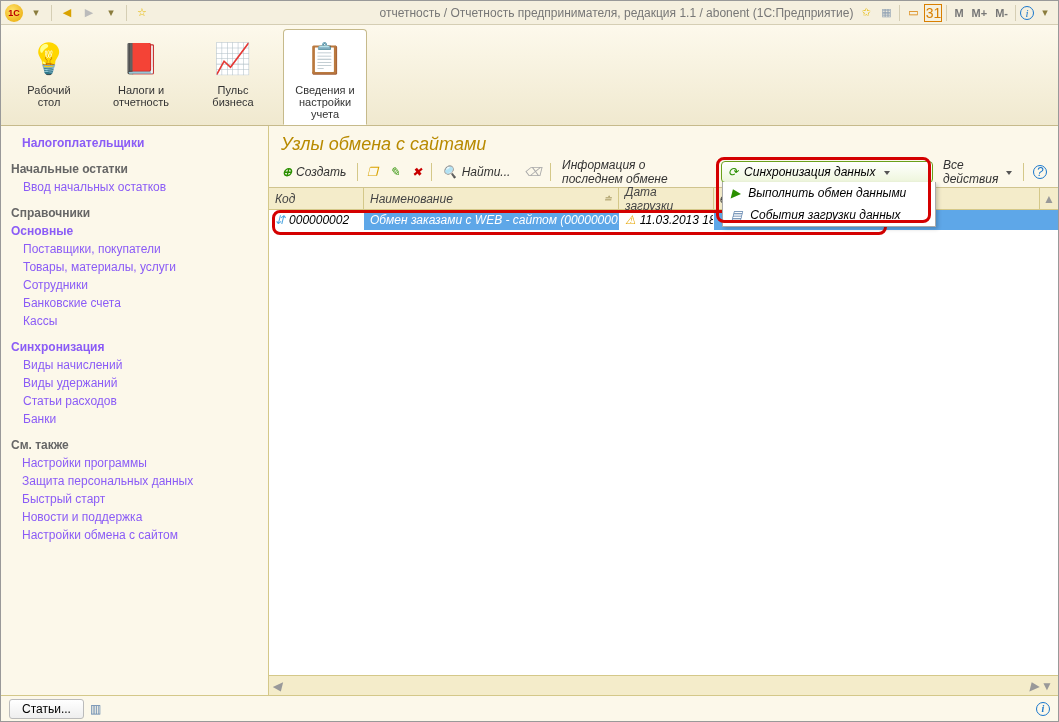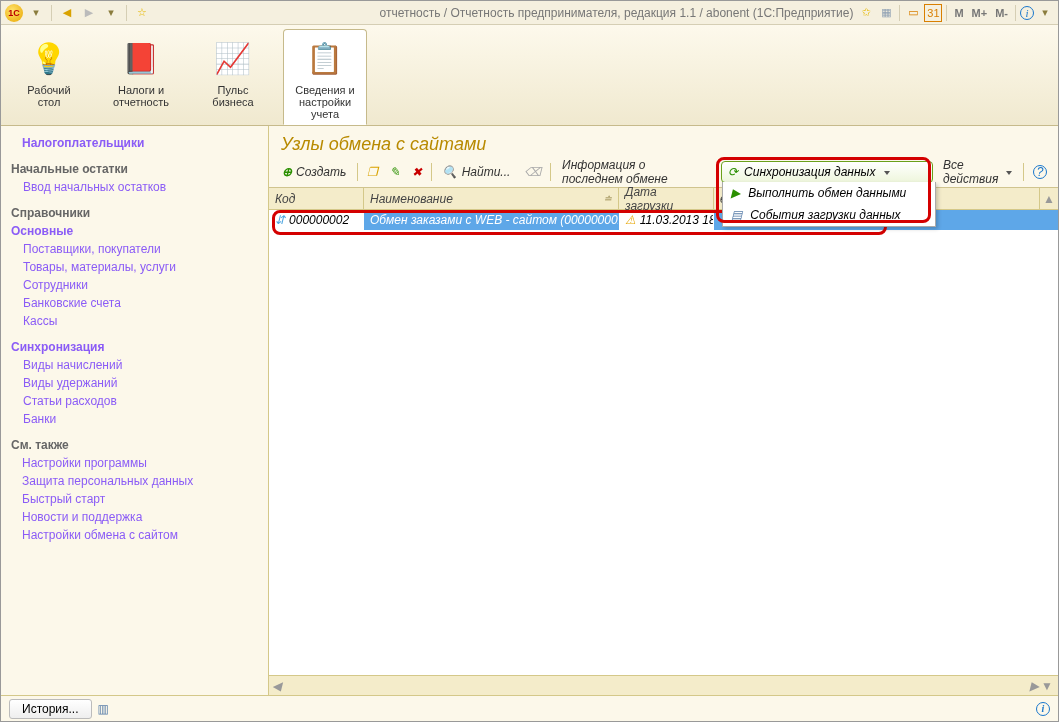--- a/index.html
+++ b/index.html
@@ -69,21 +69,21 @@
   <span class="tb-icon" style="color:#bbb">▶</span>
   <span class="tb-icon">▾</span>
   <span class="tb-sep"></span>
   <span class="tb-icon" style="color:#e6b800">☆</span>
   <span class="titlebar-text">отчетность / Отчетность предпринимателя, редакция 1.1 / abonent (1С:Предприятие)</span>
   <div class="tb-right">
     <span class="tb-icon" style="color:#e6b800">✩</span>
     <span class="tb-icon" style="color:#8fa0b3">▦</span>
     <span class="tb-sep"></span>
     <span class="tb-icon" style="color:#d97f00">▭</span>
-    <span class="tb-icon" style="color:#d97f00;font-size:11px;border:1px solid #d97f00;padding:0 2px">31</span>
+    <span class="tb-icon" style="color:#d97f00;font-size:14px;border:1px solid #d97f00;padding:0 2px">31</span>
     <span class="tb-sep"></span>
     <span class="tb-btn">M</span>
     <span class="tb-btn">M+</span>
     <span class="tb-btn">M-</span>
     <span class="tb-sep"></span>
     <span class="tb-icon" style="color:#1977cc;border:1px solid #1977cc;border-radius:50%;width:14px;height:14px;font-family:serif;font-style:italic">i</span>
     <span class="tb-icon">▾</span>
   </div>
 </div>
 
@@ -234,16 +234,16 @@
     <div class="grid-scroll">
       <span style="color:#999">◀</span>
       <div style="flex:1"></div>
       <span style="color:#999">▶</span>
       <span style="width:16px;text-align:center;color:#999">▼</span>
     </div>
   </div>
 </div>
 
 <div class="history-bar">
-  <button class="history-btn">История...</button>
+  <button class="history-btn">Статьи...</button>
   <span style="color:#5a7faa;cursor:pointer">▥</span>
   <span class="info-icon">i</span>
 </div>
 
 </body></html>

